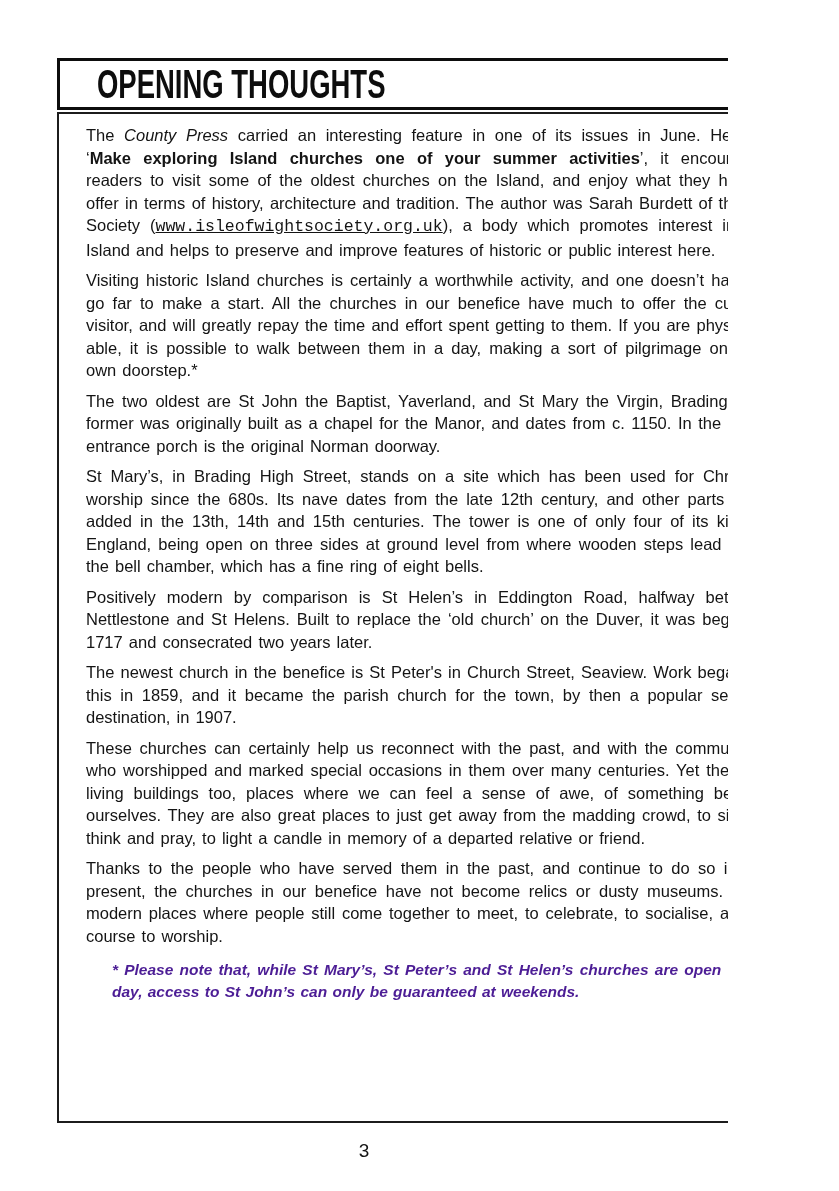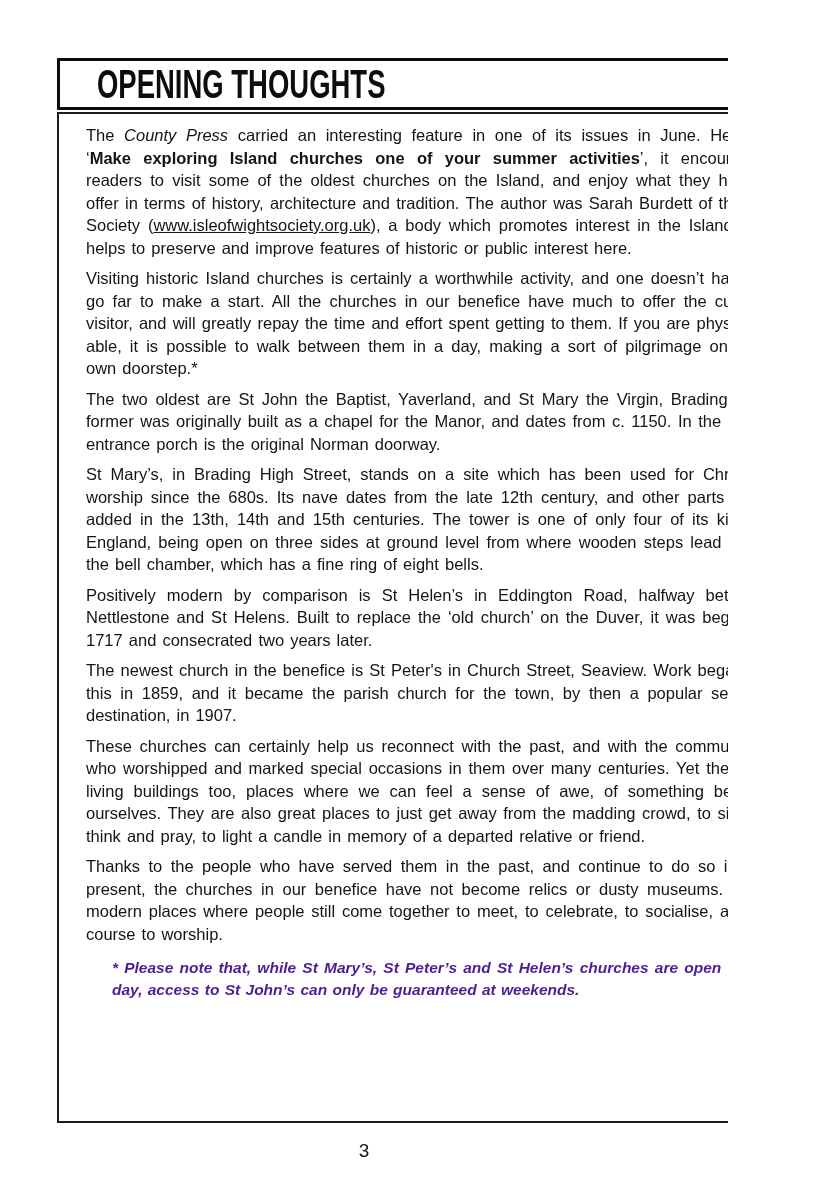--- a/index.html
+++ b/index.html
@@ -52,21 +52,21 @@
     font-size: 16.5px;
     line-height: 22.5px;
     text-align: justify;
     word-spacing: 1.5px;
     color: #141414;
   }
   .para:last-of-type { margin-bottom: 0; }
   .rel { position: relative; }
   .i { font-style: italic; margin-top: 20px; }
   .b { font-weight: bold; }
-  .u { text-decoration: underline; }
+  .u { text-decoration: underline; font-family: Liberation Mono, monospace; }
   .byline {
     position: absolute;
     right: 0;
     bottom: 0;
     font-weight: bold;
   }
   .footnote {
     margin: 12px 0 0 26px;
     font-size: 15.5px;
     line-height: 22px;

